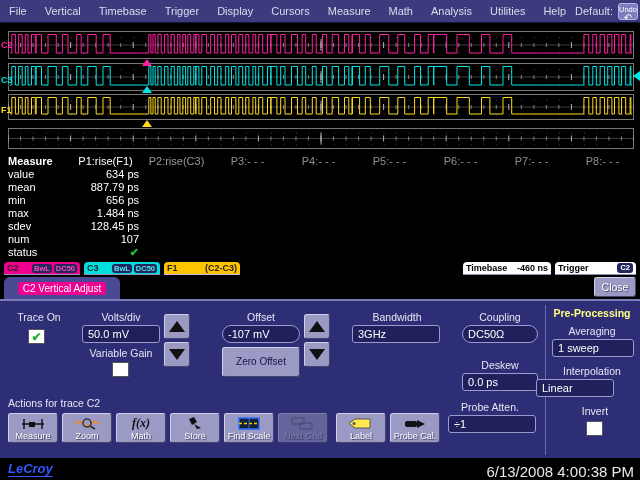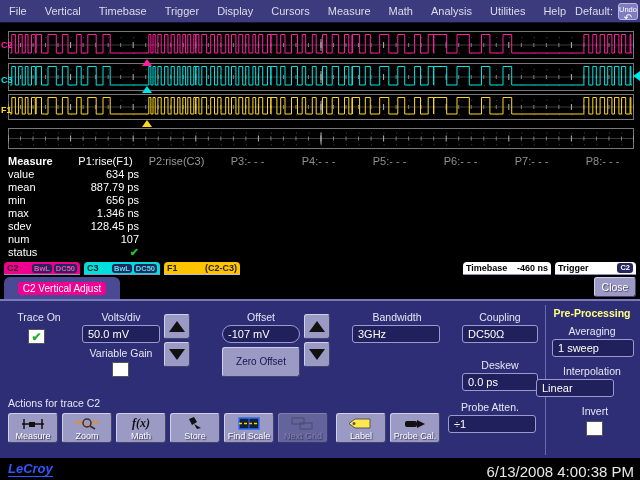--- a/index.html
+++ b/index.html
@@ -779,21 +779,21 @@
         <span class="m-label">value</span>
         <span class="m-val">634 ps</span>
         <span style="grid-column:span 7"></span>
         <span class="m-label">mean</span>
         <span class="m-val">887.79 ps</span>
         <span style="grid-column:span 7"></span>
         <span class="m-label">min</span>
         <span class="m-val">656 ps</span>
         <span style="grid-column:span 7"></span>
         <span class="m-label">max</span>
-        <span class="m-val">1.346 ns</span>
+        <span class="m-val">1.484 ns</span>
         <span style="grid-column:span 7"></span>
         <span class="m-label">sdev</span>
         <span class="m-val">128.45 ps</span>
         <span style="grid-column:span 7"></span>
         <span class="m-label">num</span>
         <span class="m-val">107</span>
         <span style="grid-column:span 7"></span>
         <span class="m-label">status</span>
         <span class="m-val m-check">✔</span>
         <span style="grid-column:span 7"></span>
@@ -899,21 +899,21 @@
         <div class="arrow-up"></div>
       </div>
     <div class="spin" style="left:304px;top:41px;">
         <div class="arrow-dn"></div>
       </div>
     <div class="pushbtn" style="left:222px;top:46px;width:78px;height:30px;line-height:12px;">Zero Offset</div>
 
     <div class="dlabel" style="left:352px;top:10px;width:90px;">Bandwidth</div>
     <div class="field" style="left:352px;top:24px;width:88px;">3GHz</div>
     <div class="dlabel" style="left:462px;top:10px;width:76px;">Coupling</div>
-    <div class="field" style="left:462px;top:24px;width:76px;">DC50Ω</div>
+    <div class="field" style="left:462px;top:24px;width:76px;border-radius:9px;">DC50Ω</div>
     <div class="dlabel" style="left:462px;top:58px;width:76px;">Deskew</div>
     <div class="field" style="left:462px;top:72px;width:76px;">0.0 ps</div>
 
     <div class="vdiv"></div>
 
     <div class="dlabel pre-label" style="left:548px;top:6px;width:88px;">Pre-Processing</div>
     <div class="dlabel" style="left:548px;top:24px;width:88px;">Averaging</div>
     <div class="field" style="left:552px;top:38px;width:82px;">1 sweep</div>
     <div class="dlabel" style="left:548px;top:64px;width:88px;">Interpolation</div>
     <div class="field" style="left:536px;top:78px;width:78px;">Linear</div>

